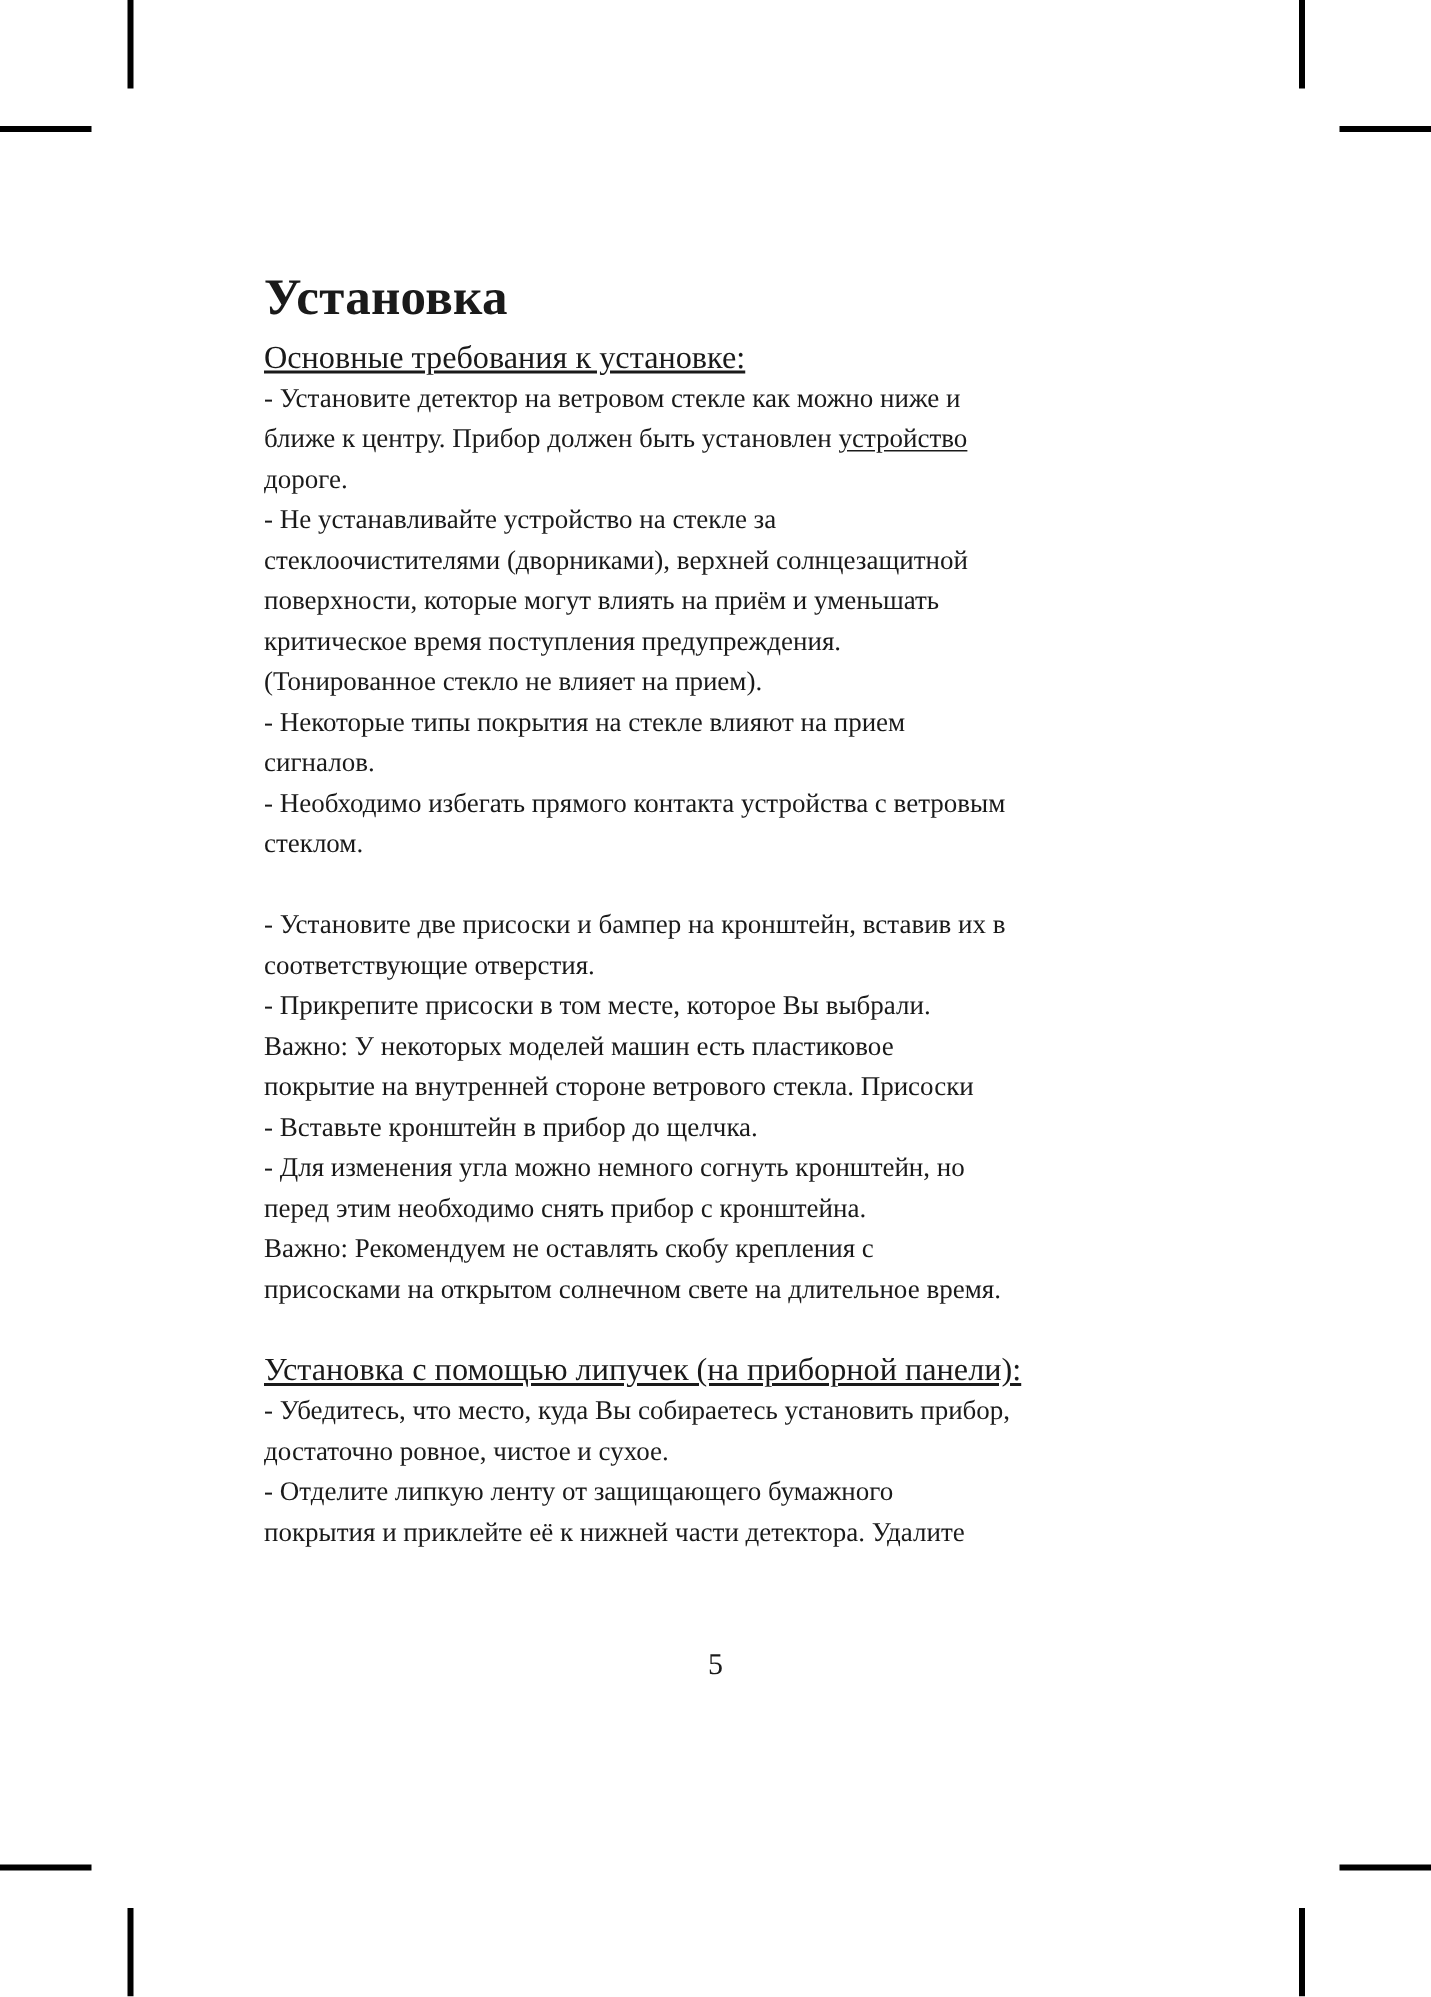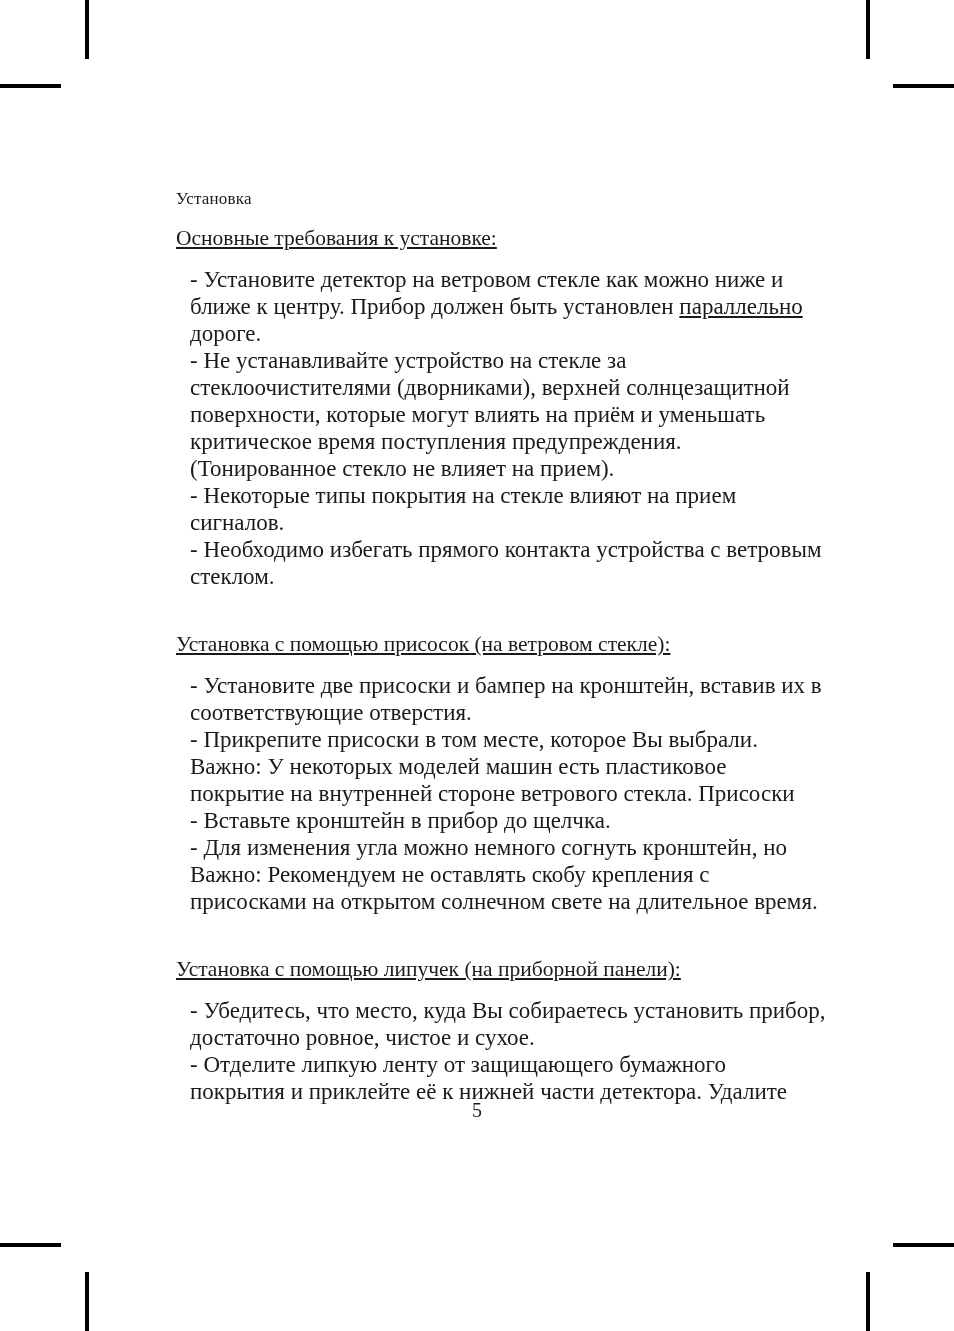--- a/index.html
+++ b/index.html
@@ -37,43 +37,43 @@
   
   .page-body {
     position: absolute;
     left: 176px;
     top: 183px;
     width: 616px;
   }
 
   .doc-title {
     font-family: "Liberation Serif", "DejaVu Serif", serif;
-    font-weight: normal;
-    font-size: 17px;
+    font-weight: bold;
+    font-size: 34px;
     line-height: 32px;
     margin: 0 0 10px 0;
     letter-spacing: 0.2px;
   }
 
   .section-heading {
     font-size: 21.5px;
     line-height: 27px;
     margin: 0;
     white-space: nowrap;
   }
   .section-heading span {
     text-decoration: underline;
     text-underline-offset: 2px;
     text-align: center;
   }
 
   .para {
-    font-size: 23px;
+    font-size: 18px;
     line-height: 27px;
-    margin: 14px;
+    margin: 0;
   }
   .para .line {
     display: block;
     white-space: nowrap;
   }
   .para .u {
     text-decoration: underline;
     text-underline-offset: 2px;
   }
 
@@ -105,42 +105,42 @@
 
 <div class="crop-mark crop-v cm-br-v"></div>
 <div class="crop-mark crop-h cm-br-h"></div>
 
 <div class="page-body">
   <h1 class="doc-title">Установка</h1>
   <div id="sections-root">
       <div class="section-heading"><span>Основные требования к установке:</span></div>
       <div class="para">
         <span class="line"><span>- Установите детектор на ветровом стекле как можно ниже и</span></span>
-        <span class="line"><span>ближе к центру. Прибор должен быть установлен </span><span class="u">параллельно</span></span>
+        <span class="line"><span>ближе к центру. Прибор должен быть установлен </span><span class="u">устройство</span></span>
         <span class="line"><span>дороге.</span></span>
         <span class="line"><span>- Не устанавливайте устройство на стекле за</span></span>
         <span class="line"><span>стеклоочистителями (дворниками), верхней солнцезащитной</span></span>
         <span class="line"><span>поверхности, которые могут влиять на приём и уменьшать</span></span>
         <span class="line"><span>критическое время поступления предупреждения.</span></span>
         <span class="line"><span>(Тонированное стекло не влияет на прием).</span></span>
         <span class="line"><span>- Некоторые типы покрытия на стекле влияют на прием</span></span>
         <span class="line"><span>сигналов.</span></span>
         <span class="line"><span>- Необходимо избегать прямого контакта устройства с ветровым</span></span>
         <span class="line"><span>стеклом.</span></span>
       </div>
       <div class="block-gap"></div>
-      <div class="section-heading"><span>Установка с помощью присосок (на ветровом стекле):</span></div>
       <div class="para">
         <span class="line"><span>- Установите две присоски и бампер на кронштейн, вставив их в</span></span>
         <span class="line"><span>соответствующие отверстия.</span></span>
         <span class="line"><span>- Прикрепите присоски в том месте, которое Вы выбрали.</span></span>
         <span class="line"><span>Важно: У некоторых моделей машин есть пластиковое</span></span>
         <span class="line"><span>покрытие на внутренней стороне ветрового стекла. Присоски</span></span>
         <span class="line"><span>- Вставьте кронштейн в прибор до щелчка.</span></span>
         <span class="line"><span>- Для изменения угла можно немного согнуть кронштейн, но</span></span>
+        <span class="line"><span>перед этим необходимо снять прибор с кронштейна.</span></span>
         <span class="line"><span>Важно: Рекомендуем не оставлять скобу крепления с</span></span>
         <span class="line"><span>присосками на открытом солнечном свете на длительное время.</span></span>
       </div>
       <div class="block-gap"></div>
       <div class="section-heading"><span>Установка с помощью липучек (на приборной панели):</span></div>
       <div class="para">
         <span class="line"><span>- Убедитесь, что место, куда Вы собираетесь установить прибор,</span></span>
         <span class="line"><span>достаточно ровное, чистое и сухое.</span></span>
         <span class="line"><span>- Отделите липкую ленту от защищающего бумажного</span></span>
         <span class="line"><span>покрытия и приклейте её к нижней части детектора. Удалите</span></span>

